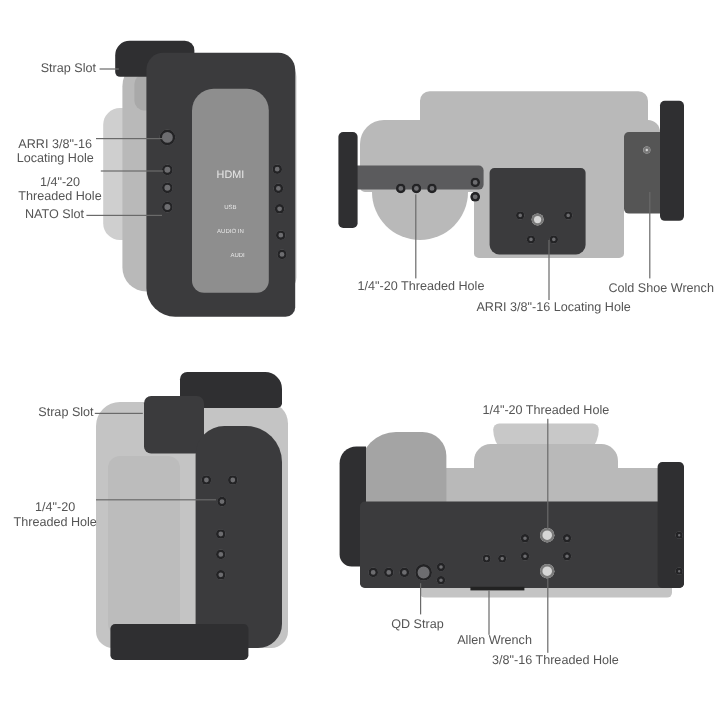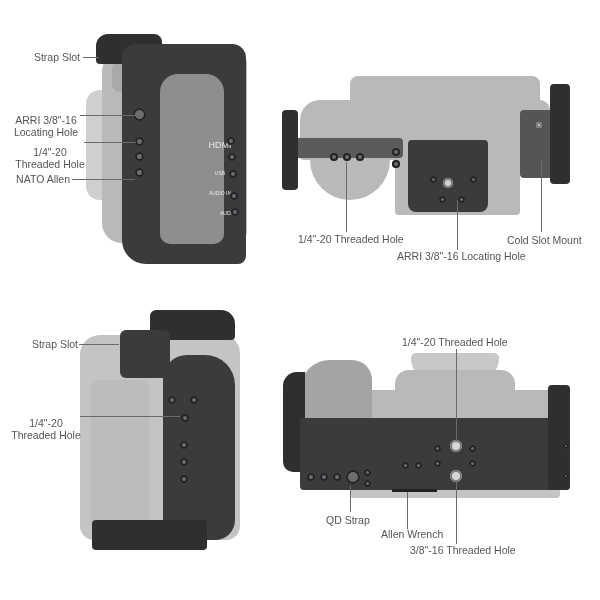--- a/index.html
+++ b/index.html
@@ -8,21 +8,21 @@
   .label { position:absolute; color:#555555; font-size:10.5px; line-height:12px; white-space:nowrap; font-family:"Liberation Sans", sans-serif; }
   .label.r { text-align:right; }
   .label.c { text-align:center; }
   .line { position:absolute; background:#6a6a6a; }
   .cam { position:absolute; background:#b9b9b9; border-radius:10px; }
   .cam-dark { position:absolute; background:#a6a6a6; }
   .cage { position:absolute; background:#3b3b3d; }
   .cage2 { position:absolute; background:#2f2f31; }
   .hole { position:absolute; border-radius:50%; background:#6d6d70; box-shadow: inset 0 0 0 2px #232325; }
   .hole.light { background:#d6d6d6; box-shadow: inset 0 0 0 2px #7a7a7a; }
-  .panel-text { position:absolute; color:#e8e8e8; font-size:9px; text-align:center; font-family:"Liberation Sans", sans-serif;padding-left:28px; }
+  .panel-text { position:absolute; color:#e8e8e8; font-size:9px; text-align:center; font-family:"Liberation Sans", sans-serif; }
   .panel-text.sm { font-size:5px; }
 </style>
 </head>
 <body>
 
 <div>
 
   <div class="abs" style="left:86px;top:90px;width:30px;height:110px;background:#cfcfcf;border-radius:14px 0 0 14px;"></div>
 
   <div class="cam" style="left:102px;top:48px;width:145px;height:195px;border-radius:24px 16px 12px 20px;"></div>
@@ -58,21 +58,21 @@
 Locating Hole</span>
   </div>
   <div class="line" style="left:80px;top:115px;width:56px;height:1px;"></div>
 
   <div class="label c" style="left:14px;top:134px;width:72px;white-space:pre-line;">
     <span>1/4"-20
 Threaded Hole</span>
   </div>
   <div class="line" style="left:84px;top:142px;width:52px;height:1px;"></div>
 
-  <div class="label r" style="right:530px;top:173px;">NATO Allen</div>
+  <div class="label r" style="right:530px;top:173px;">NATO Slot</div>
   <div class="line" style="left:72px;top:179px;width:63px;height:1px;"></div>
 </div>
 
 <div>
   <div class="cam" style="left:350px;top:76px;width:190px;height:40px;border-radius:8px 8px 0 0;"></div>
   <div class="cam" style="left:300px;top:100px;width:250px;height:60px;border-radius:20px 10px 4px 4px;"></div>
   <div class="cam" style="left:310px;top:140px;width:80px;height:60px;border-radius:10px 10px 40px 40px;"></div>
   <div class="cam" style="left:395px;top:150px;width:125px;height:65px;border-radius:4px;"></div>
 
   <div class="cage" style="left:283px;top:138px;width:120px;height:20px;border-radius:4px;background:#5b5b5d;"></div>
@@ -92,21 +92,21 @@
   <div class="hole" style="left:458px;top:196px;width:7px;height:7px;"></div>
   <div class="hole light" style="left:536px;top:122px;width:6px;height:6px;"></div>
 
   <div class="line" style="left:346px;top:162px;width:1px;height:70px;"></div>
   <div class="label" style="left:298px;top:233px;">1/4"-20 Threaded Hole</div>
 
   <div class="line" style="left:457px;top:200px;width:1px;height:50px;"></div>
   <div class="label" style="left:397px;top:250px;">ARRI 3/8"-16 Locating Hole</div>
 
   <div class="line" style="left:541px;top:160px;width:1px;height:72px;"></div>
-  <div class="label" style="left:507px;top:234px;">Cold Slot Mount</div>
+  <div class="label" style="left:507px;top:234px;">Cold Shoe Wrench</div>
 </div>
 
 <div>
   <div class="cam" style="left:80px;top:335px;width:160px;height:205px;border-radius:20px 18px 14px 14px;background:#c4c4c4;"></div>
   <div class="cam-dark" style="left:90px;top:380px;width:60px;height:150px;border-radius:10px;background:#bcbcbc;"></div>
   <div class="cage2" style="left:150px;top:310px;width:85px;height:30px;border-radius:6px 14px 4px 4px;"></div>
   <div class="cage" style="left:120px;top:330px;width:50px;height:48px;border-radius:6px;"></div>
   <div class="cage" style="left:163px;top:355px;width:72px;height:185px;border-radius:24px 30px 20px 10px;"></div>
   <div class="cage2" style="left:92px;top:520px;width:115px;height:30px;border-radius:4px;"></div>
   <div class="hole" style="left:168px;top:396px;width:8px;height:8px;"></div>

